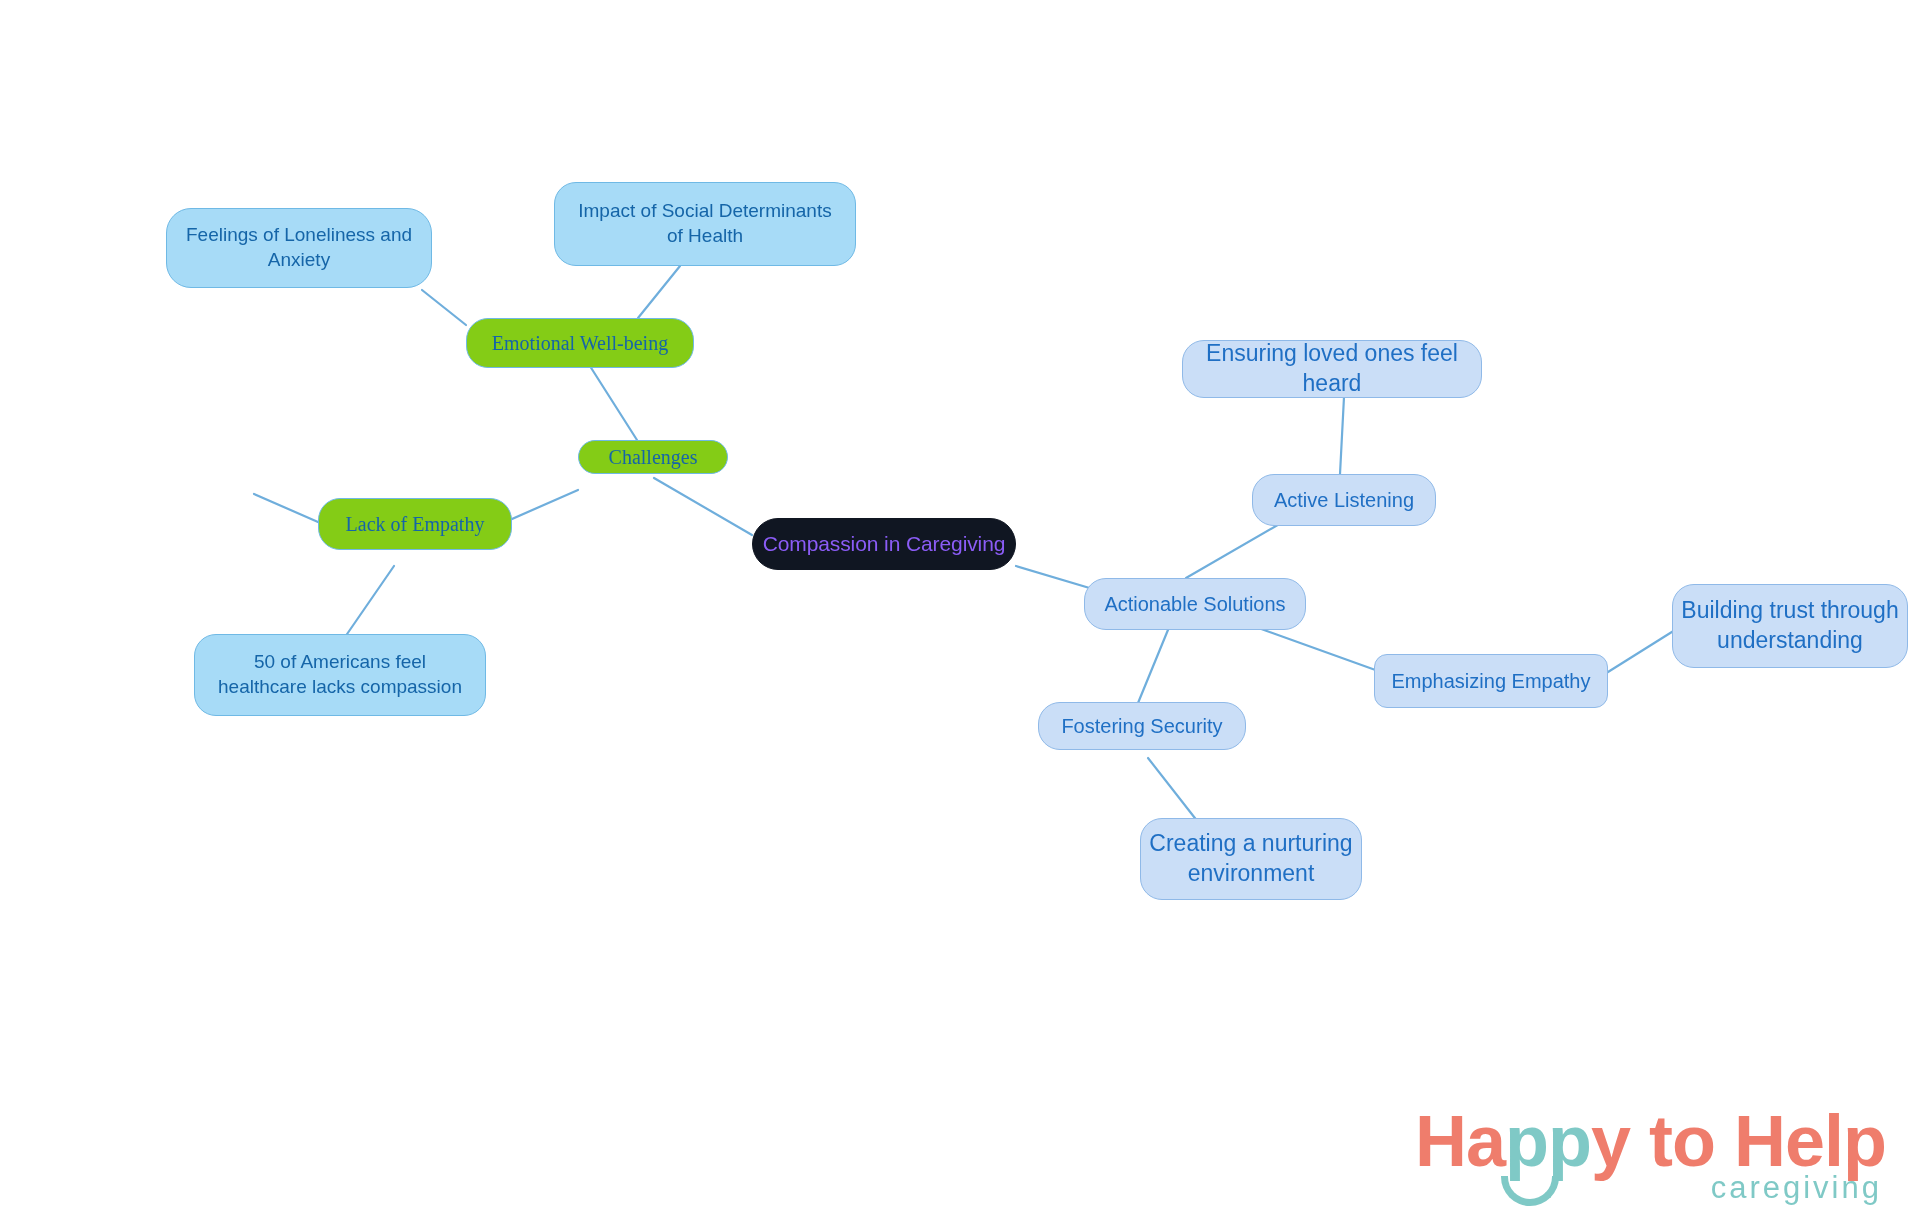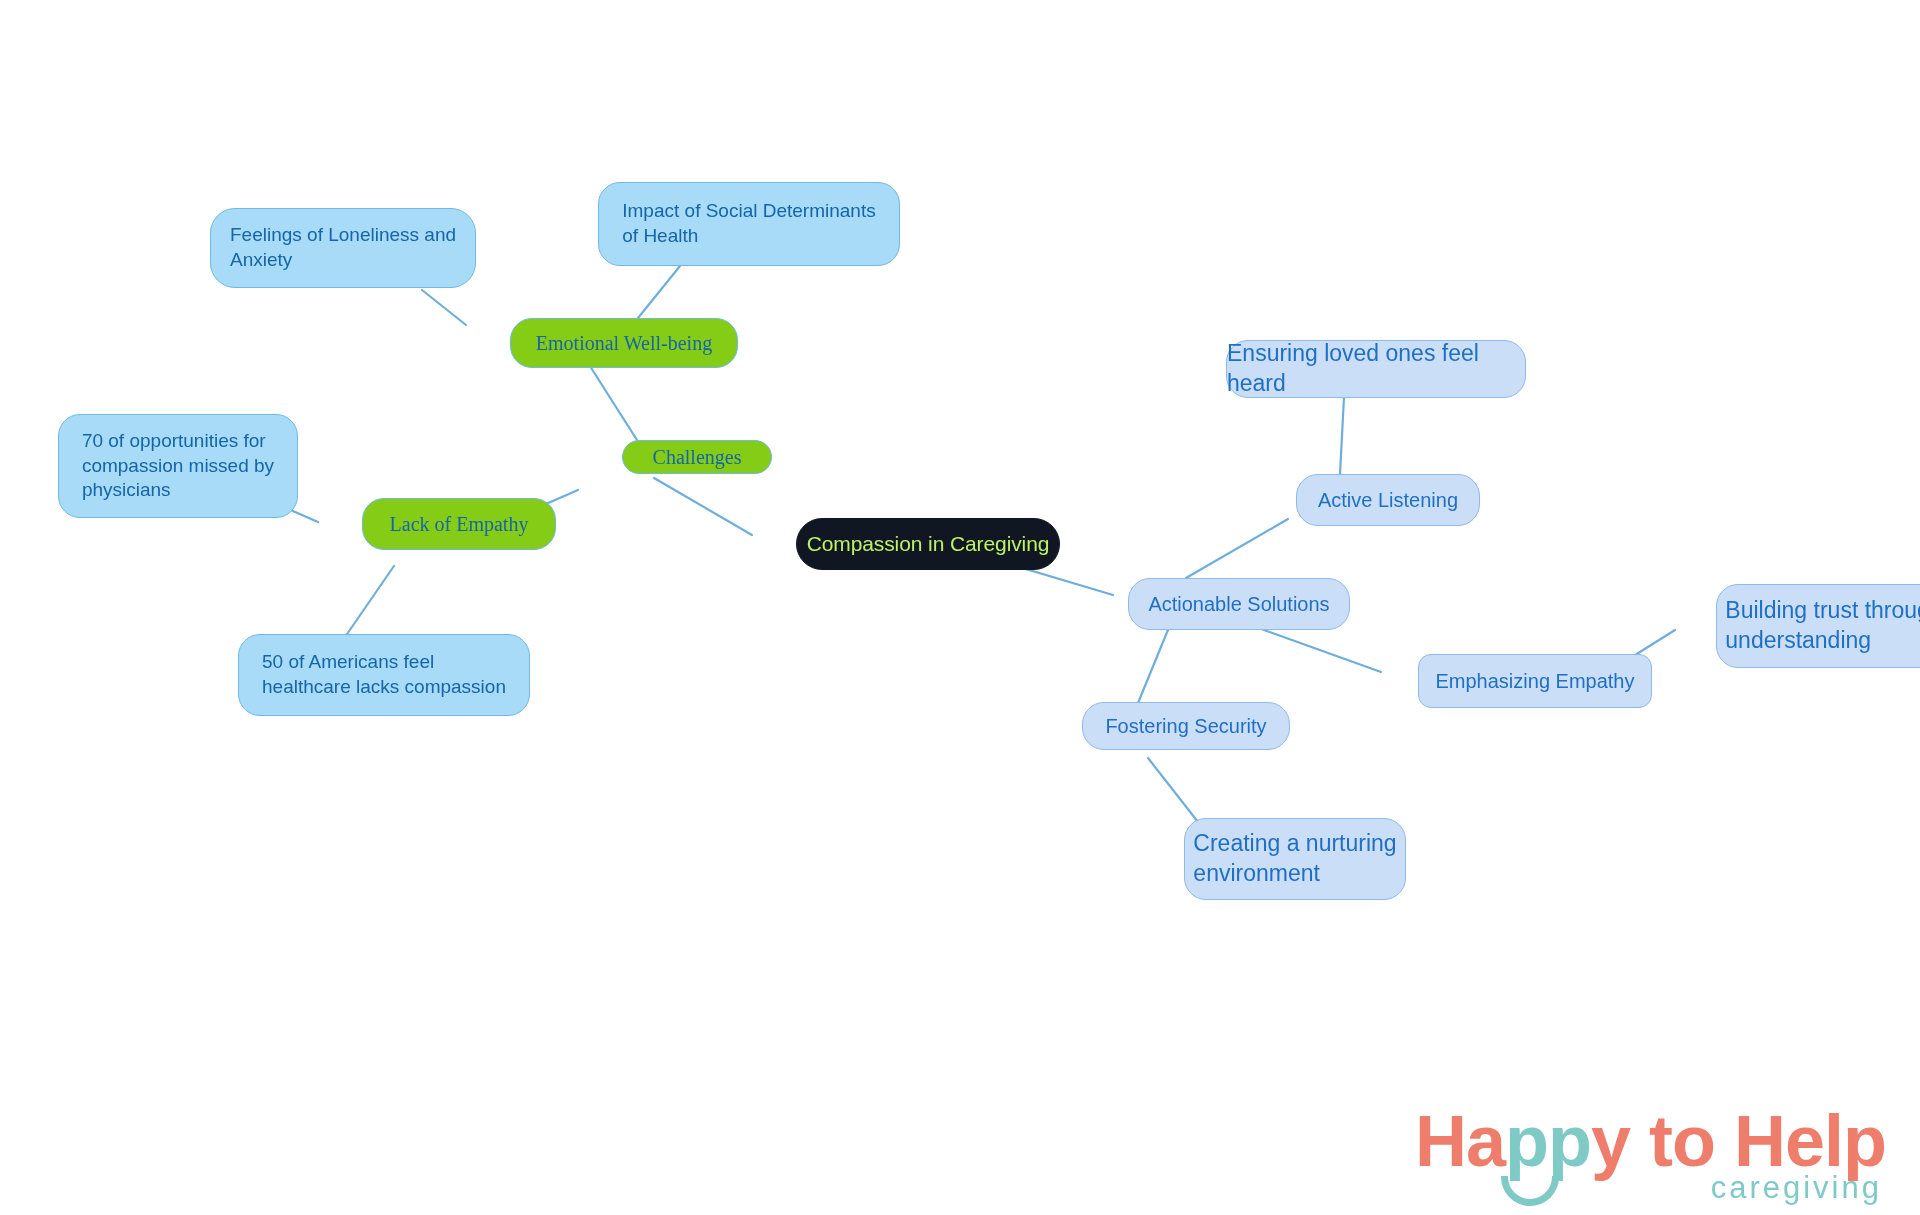--- a/index.html
+++ b/index.html
@@ -30,32 +30,32 @@
     height: 1215px;
     pointer-events: none;
   }
 
   .node {
     position: absolute;
     box-sizing: border-box;
     display: flex;
     align-items: center;
     justify-content: center;
+    text-align: center;
     border-radius: 22px;
     line-height: 1.30;
     padding: 6px 0;
     white-space: pre-line;
-    margin-left: 44px;
   }
 
   
   .node.root {
     background: #101622;
     border: 1px solid #101622;
-    color: #bef264;
+    color: #8b5cf6;
     font-size: 21px;
     border-radius: 26px;
     letter-spacing: -0.1px;
   }
 
   
   .node.branch-a {
     background: #84cc16;
     border: 1.6px solid #6FB9E5;
     color: #1565A8;
@@ -170,23 +170,20 @@
   <div class="node branch-a" style="left:466px; top:318px; width:228px; height:50px;">Emotional Well-being</div>
 
   <div class="node leaf-a" style="left:166px; top:208px; width:266px; height:80px;border-radius:25px;">Feelings of Loneliness and
 Anxiety</div>
 
   <div class="node leaf-a" style="left:554px; top:182px; width:302px; height:84px;">Impact of Social Determinants
 of Health</div>
 
   <div class="node branch-a" style="left:318px; top:498px; width:194px; height:52px;">Lack of Empathy</div>
 
-  <div class="node leaf-a" style="left:14px; top:414px; width:240px; height:104px;">70 of opportunities for
-compassion missed by
-physicians</div>
 
   <div class="node leaf-a" style="left:194px; top:634px; width:292px; height:82px;">50 of Americans feel
 healthcare lacks compassion</div>
 
   <div class="node branch-b" style="left:1084px; top:578px; width:222px; height:52px;">Actionable Solutions</div>
 
   <div class="node branch-b" style="left:1252px; top:474px; width:184px; height:52px;">Active Listening</div>
 
   <div class="node leaf-b" style="left:1182px; top:340px; width:300px; height:58px;">Ensuring loved ones feel heard</div>
 

